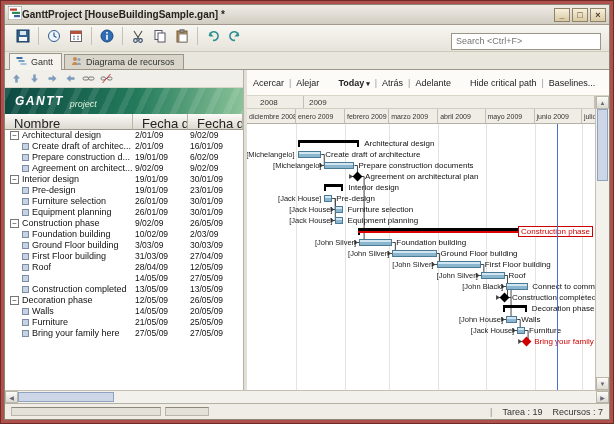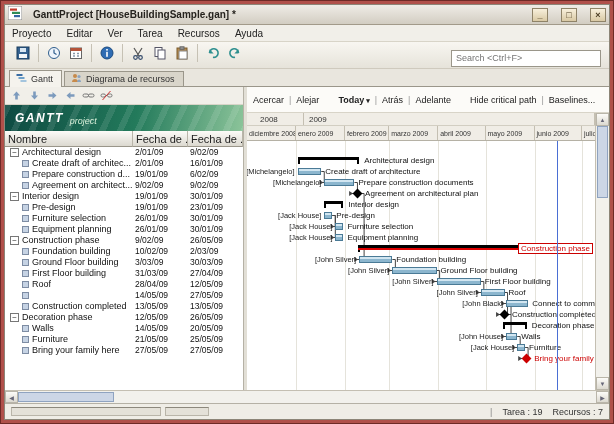--- a/index.html
+++ b/index.html
@@ -2,21 +2,21 @@
 <html><head>
 <meta charset="utf-8">
 <style>
   * { box-sizing: border-box; margin: 0; padding: 0; }
   html,body { background:#ffffff; }
   body { width:614px; height:424px; font-family:"Liberation Sans",sans-serif; }
 
   .window { width:614px; height:424px; background:#b0504a; border:1px solid #6e2a26; padding:3px; display:flex; flex-direction:column; box-shadow:2px 2px 6px rgba(0,0,0,.4); }
   .win-frame { flex:1; display:flex; flex-direction:column; background:#eceae3; border:1px solid #8c8577; min-height:0; }
 
-  .titlebar { height:20px; display:flex; align-items:center; gap:11px; padding:0 3px; background:linear-gradient(#efece6,#d2cdc2); border-bottom:1px solid #a29a8a; }
+  .titlebar { height:20px; display:flex; align-items:center; gap:0; padding:0 3px; background:linear-gradient(#efece6,#d2cdc2); border-bottom:1px solid #a29a8a; }
   .title-text { flex:1; font-size:10px; font-weight:bold; color:#26231e; white-space:nowrap; overflow:hidden; }
   .win-btn { width:16px; height:14px; border:1px solid #8f8368; background:linear-gradient(#f8f0dc,#d9c9a4); font-size:9px; line-height:12px; text-align:center; color:#4a3c22; font-weight:bold; margin-left:2px; }
 
   .menubar { height:17px; display:flex; align-items:center; padding:0 7px; gap:15px; background:#f1efe9; border-bottom:1px solid #d8d4c8; font-size:10px; color:#222; }
   .menu-item { cursor:default; }
 
   .toolbar { height:27px; display:flex; align-items:flex-start; padding:0 7px; background:linear-gradient(#f8f6f1,#e6e3da); border-bottom:1px solid #cfcabe; position:relative; }
   #toolbar-icons { display:flex; align-items:center; }
   .tb-btn { width:22px; height:22px; display:flex; align-items:center; justify-content:center; }
   .tb-sep { width:1px; height:18px; background:#c6c1b4; margin:0 4px; }
@@ -31,21 +31,21 @@
   .left { width:239px; flex:none; display:flex; flex-direction:column; border-right:1px solid #b5b1a5; background:#fff; min-height:0; }
   .task-toolbar { height:18px; display:flex; align-items:center; gap:3px; padding:0 4px; background:#f1efe9; border-bottom:1px solid #d8d4c8; }
   .mini-btn { width:15px; height:14px; display:flex; align-items:center; justify-content:center; }
 
   .logo { height:26px; background:linear-gradient(100deg,#0d4a42,#237a5b 55%,#8cc49a); position:relative; display:flex; align-items:center; padding-left:10px; gap:6px; overflow:hidden; }
   .logo::after { content:""; position:absolute; inset:0; background:repeating-linear-gradient(115deg, rgba(255,255,255,.10) 0 6px, rgba(255,255,255,0) 6px 16px); }
   .logo-main { color:#fff; font-weight:bold; font-style:italic; font-size:12px; letter-spacing:1.5px; position:relative; z-index:1; }
   .logo-sub { color:#d7efd9; font-size:9px; font-style:italic; margin-top:5px; position:relative; z-index:1; }
 
   .tree-header { display:grid; grid-template-columns:128px 55px 1fr; height:16px; flex:none; }
-  .tree-header .th { background:linear-gradient(#fcfbf8,#dcd9d0); border-right:1px solid #b9b5a9; border-bottom:1px solid #9a968a; font-size:11px; padding:2px 3px; color:#222; overflow:hidden; white-space:nowrap; }
+  .tree-header .th { background:linear-gradient(#fcfbf8,#dcd9d0); border-right:1px solid #b9b5a9; border-bottom:1px solid #9a968a; font-size:13px; padding:2px 9px; color:#222; overflow:hidden; white-space:nowrap; }
   .tree-rows { flex:1; overflow:hidden; background:#fff; }
   .tree-row { display:grid; grid-template-columns:128px 55px 1fr; height:11px; line-height:11px; font-size:9px; color:#111; align-items:center; }
   .cell-name { display:flex; align-items:center; gap:3px; overflow:hidden; white-space:nowrap; padding-left:2px; }
   .indent { flex:none; display:inline-block; height:1px; }
   .expander { width:9px; height:9px; flex:none; border:1px solid #777; background:#fff; font-size:8px; line-height:7px; text-align:center; color:#333; }
   .leaf-ico { width:7px; height:7px; flex:none; background:#c6d3e4; border:1px solid #7d8ca3; }
   .nm { overflow:hidden; white-space:nowrap; }
   .cell-date { font-size:8.5px; padding-left:2px; white-space:nowrap; overflow:hidden; }
 
   .splitter { width:3px; flex:none; background:#e2dfd6; }
@@ -107,28 +107,20 @@
             <rect x="2" y="2.5" width="7" height="2.2" fill="#c0392b"></rect>
             <rect x="4" y="5.8" width="8" height="2.2" fill="#2e8b57"></rect>
             <rect x="6" y="9" width="6" height="2.2" fill="#3465a4"></rect>
           </svg></span>
       <span class="title-text">GanttProject [HouseBuildingSample.gan] *</span>
       <div class="win-btn">_</div>
       <div class="win-btn">□</div>
       <div class="win-btn">×</div>
     </div>
 
-    <div class="menubar" id="menubar">
-        <span class="menu-item">Proyecto</span>
-        <span class="menu-item">Editar</span>
-        <span class="menu-item">Ver</span>
-        <span class="menu-item">Tarea</span>
-        <span class="menu-item">Recursos</span>
-        <span class="menu-item">Ayuda</span>
-      </div>
 
     <div class="toolbar">
       <div id="toolbar-icons">
           <div class="tb-btn">
             <svg width="16" height="16" viewBox="0 0 16 16">
               <rect x="2" y="2" width="12" height="12" fill="#35618f" stroke="#173a5c"></rect>
               <rect x="5" y="3" width="6" height="4" fill="#d8e6f2"></rect>
               <rect x="4" y="9" width="8" height="4" fill="#f4f6f8"></rect>
             </svg>
           </div>

